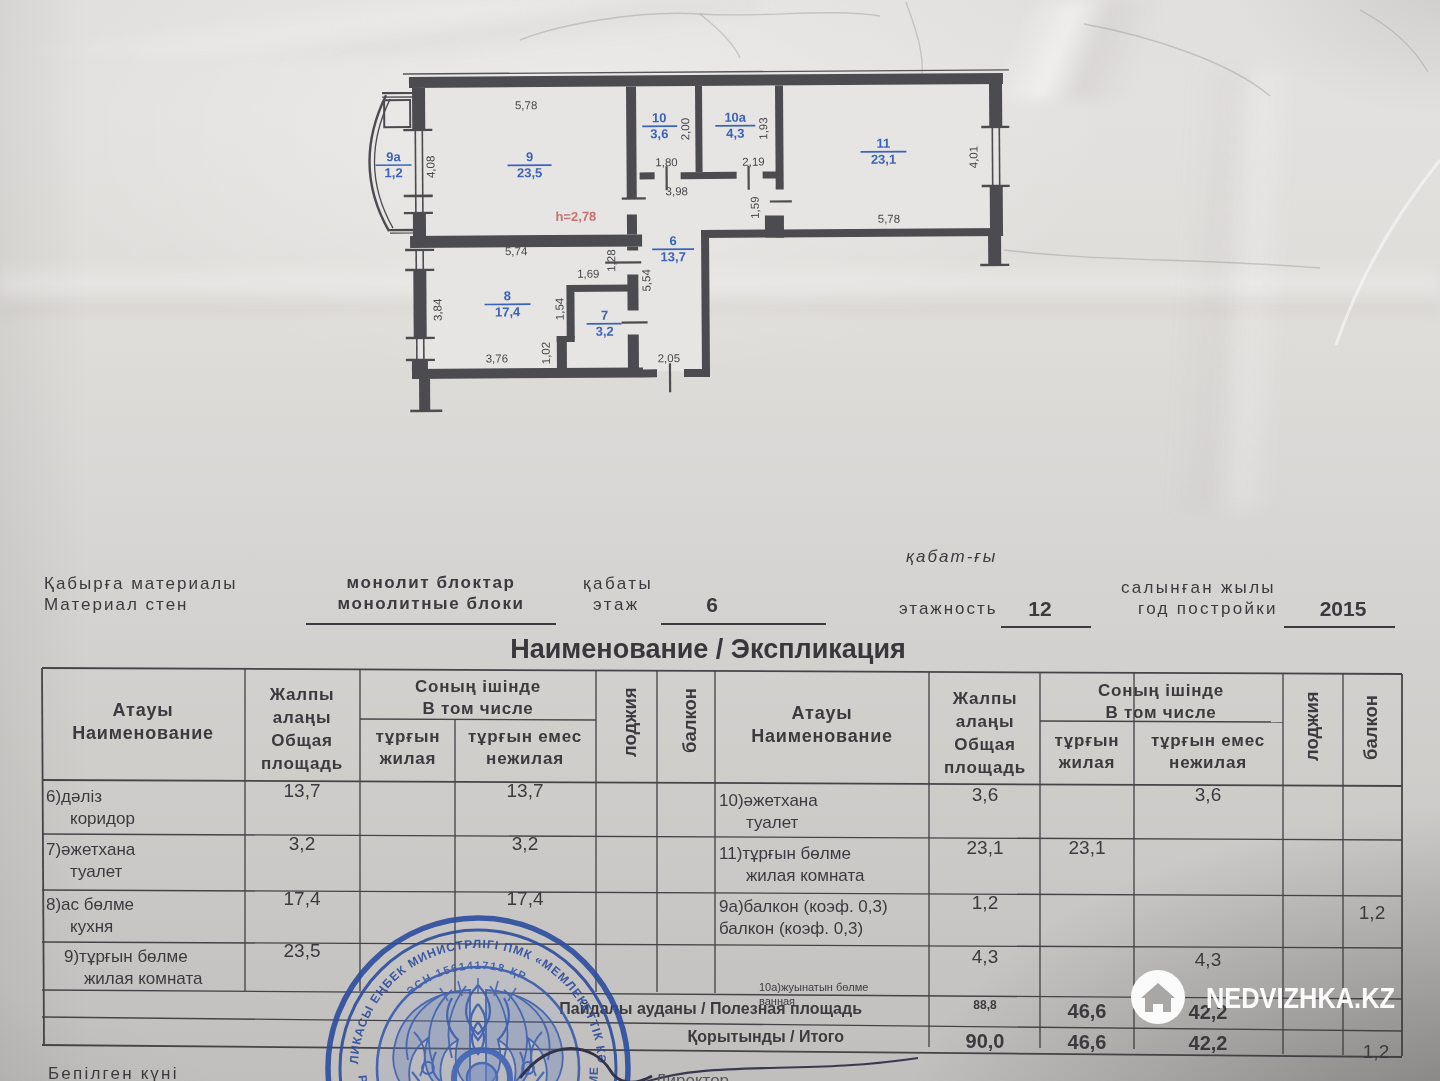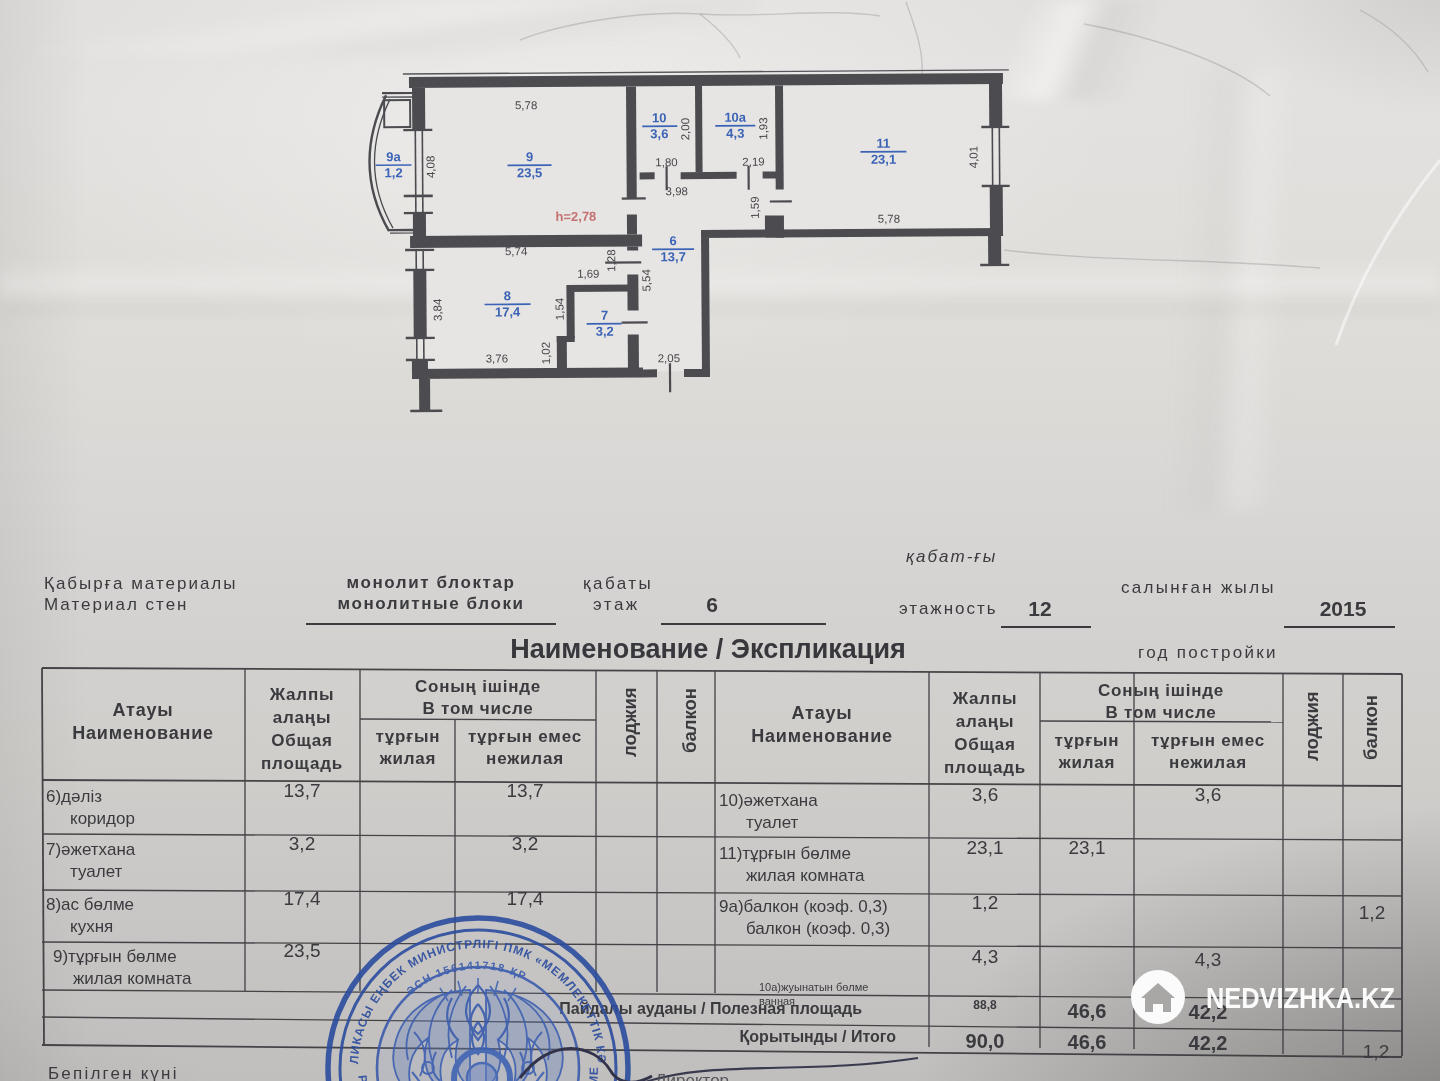--- a/index.html
+++ b/index.html
@@ -263,21 +263,21 @@
 <div class="t" style="left:906px;top:546px;font-size:17px;letter-spacing:2px;font-style:italic;">қабат-ғы</div>
 
 <div class="t" style="left:899px;top:598px;font-size:17px;letter-spacing:2px;">этажность</div>
 
 <div class="t b c" style="left:1040px;top:596px;font-size:21px;">12</div>
 
 <div style="position:absolute;left:1001px;top:626px;width:90px;height:2px;background:#3b3b3f;"></div>
 
 <div class="t" style="left:1121px;top:577px;font-size:17px;letter-spacing:2.3px;">салынған жылы</div>
 
-<div class="t" style="left:1138px;top:598px;font-size:17px;letter-spacing:2.3px;margin-top:44px;">год постройки</div>
+<div class="t" style="left:1138px;top:598px;font-size:17px;letter-spacing:2.3px;">год постройки</div>
 
 <div class="t b c" style="left:1343px;top:596px;font-size:21px;">2015</div>
 
 <div style="position:absolute;left:1284px;top:626px;width:111px;height:2px;background:#3b3b3f;"></div>
 
 <div class="t b c" style="left:708px;top:632px;font-size:27px;color:#38383c;">Наименование / Экспликация</div>
 
 <svg width="1440" height="1081" viewBox="0 0 1440 1081" style="position:absolute;left:0;top:0;filter:blur(0.4px);opacity:0.93" fill="none" stroke="#3b3b3f">
   <g stroke-width="1.8">
 
@@ -368,57 +368,57 @@
 <div class="t c" style="left:302px;top:832px;font-size:19px;">3,2</div>
 
 <div class="t c" style="left:525px;top:832px;font-size:19px;">3,2</div>
 
 <div class="t" style="left:46px;top:894px;font-size:17px;">8)ас бөлме<br><span style="margin-left:24px;">кухня</span></div>
 
 <div class="t c" style="left:302px;top:887px;font-size:19px;">17,4</div>
 
 <div class="t c" style="left:525px;top:887px;font-size:19px;">17,4</div>
 
-<div class="t" style="left:53px;top:946px;font-size:17px;">9)тұрғын бөлме<br><span style="margin-left:20px;">жилая комната</span></div>
+<div class="t" style="left:64px;top:946px;font-size:17px;">9)тұрғын бөлме<br><span style="margin-left:20px;">жилая комната</span></div>
 
 <div class="t c" style="left:302px;top:939px;font-size:19px;">23,5</div>
 
 <div class="t" style="left:719px;top:790px;font-size:17px;">10)әжетхана<br><span style="margin-left:27px;">туалет</span></div>
 
 <div class="t c" style="left:985px;top:783px;font-size:19px;">3,6</div>
 
 <div class="t c" style="left:1208px;top:783px;font-size:19px;">3,6</div>
 
 <div class="t" style="left:719px;top:843px;font-size:17px;">11)тұрғын бөлме<br><span style="margin-left:27px;">жилая комната</span></div>
 
 <div class="t c" style="left:985px;top:836px;font-size:19px;">23,1</div>
 
 <div class="t c" style="left:1087px;top:836px;font-size:19px;">23,1</div>
 
-<div class="t" style="left:719px;top:896px;font-size:17px;">9а)балкон (коэф. 0,3)<br><span style="margin-left:27px;">балкон (коэф. 0,3)</span></div>
+<div class="t" style="left:719px;top:896px;font-size:17px;">9а)балкон (коэф. 0,3)<br><span style="">балкон (коэф. 0,3)</span></div>
 
 <div class="t c" style="left:985px;top:891px;font-size:19px;">1,2</div>
 
 <div class="t c" style="left:1372px;top:901px;font-size:19px;">1,2</div>
 
 <div class="t" style="left:719px;top:980px;font-size:11px;margin-left:40px;">10а)жуынатын бөлме<br><span style="margin-left:0px;">ванная</span></div>
 
 <div class="t c" style="left:985px;top:945px;font-size:19px;">4,3</div>
 
 <div class="t c" style="left:1208px;top:948px;font-size:19px;">4,3</div>
 
 <div class="t b r" style="left:862px;top:999px;font-size:16px;">Пайдалы ауданы / Полезная площадь</div>
 
 <div class="t b c" style="left:985px;top:998px;font-size:12px;">88,8</div>
 
 <div class="t b c" style="left:1087px;top:999px;font-size:20px;">46,6</div>
 
 <div class="t b c" style="left:1208px;top:1000px;font-size:20px;">42,2</div>
 
-<div class="t b r" style="left:896px;top:1027px;font-size:16px;">Қорытынды / Итого</div>
+<div class="t b r" style="left:844px;top:1027px;font-size:16px;">Қорытынды / Итого</div>
 
 <div class="t b c" style="left:985px;top:1029px;font-size:20px;">90,0</div>
 
 <div class="t b c" style="left:1087px;top:1030px;font-size:20px;">46,6</div>
 
 <div class="t b c" style="left:1208px;top:1031px;font-size:20px;">42,2</div>
 
 <div class="t c" style="left:1376px;top:1040px;font-size:19px;">1,2</div>
 
 <svg width="1440" height="1081" viewBox="0 0 1440 1200" style="position:absolute;left:0;top:0;height:1200px" fill="none">

